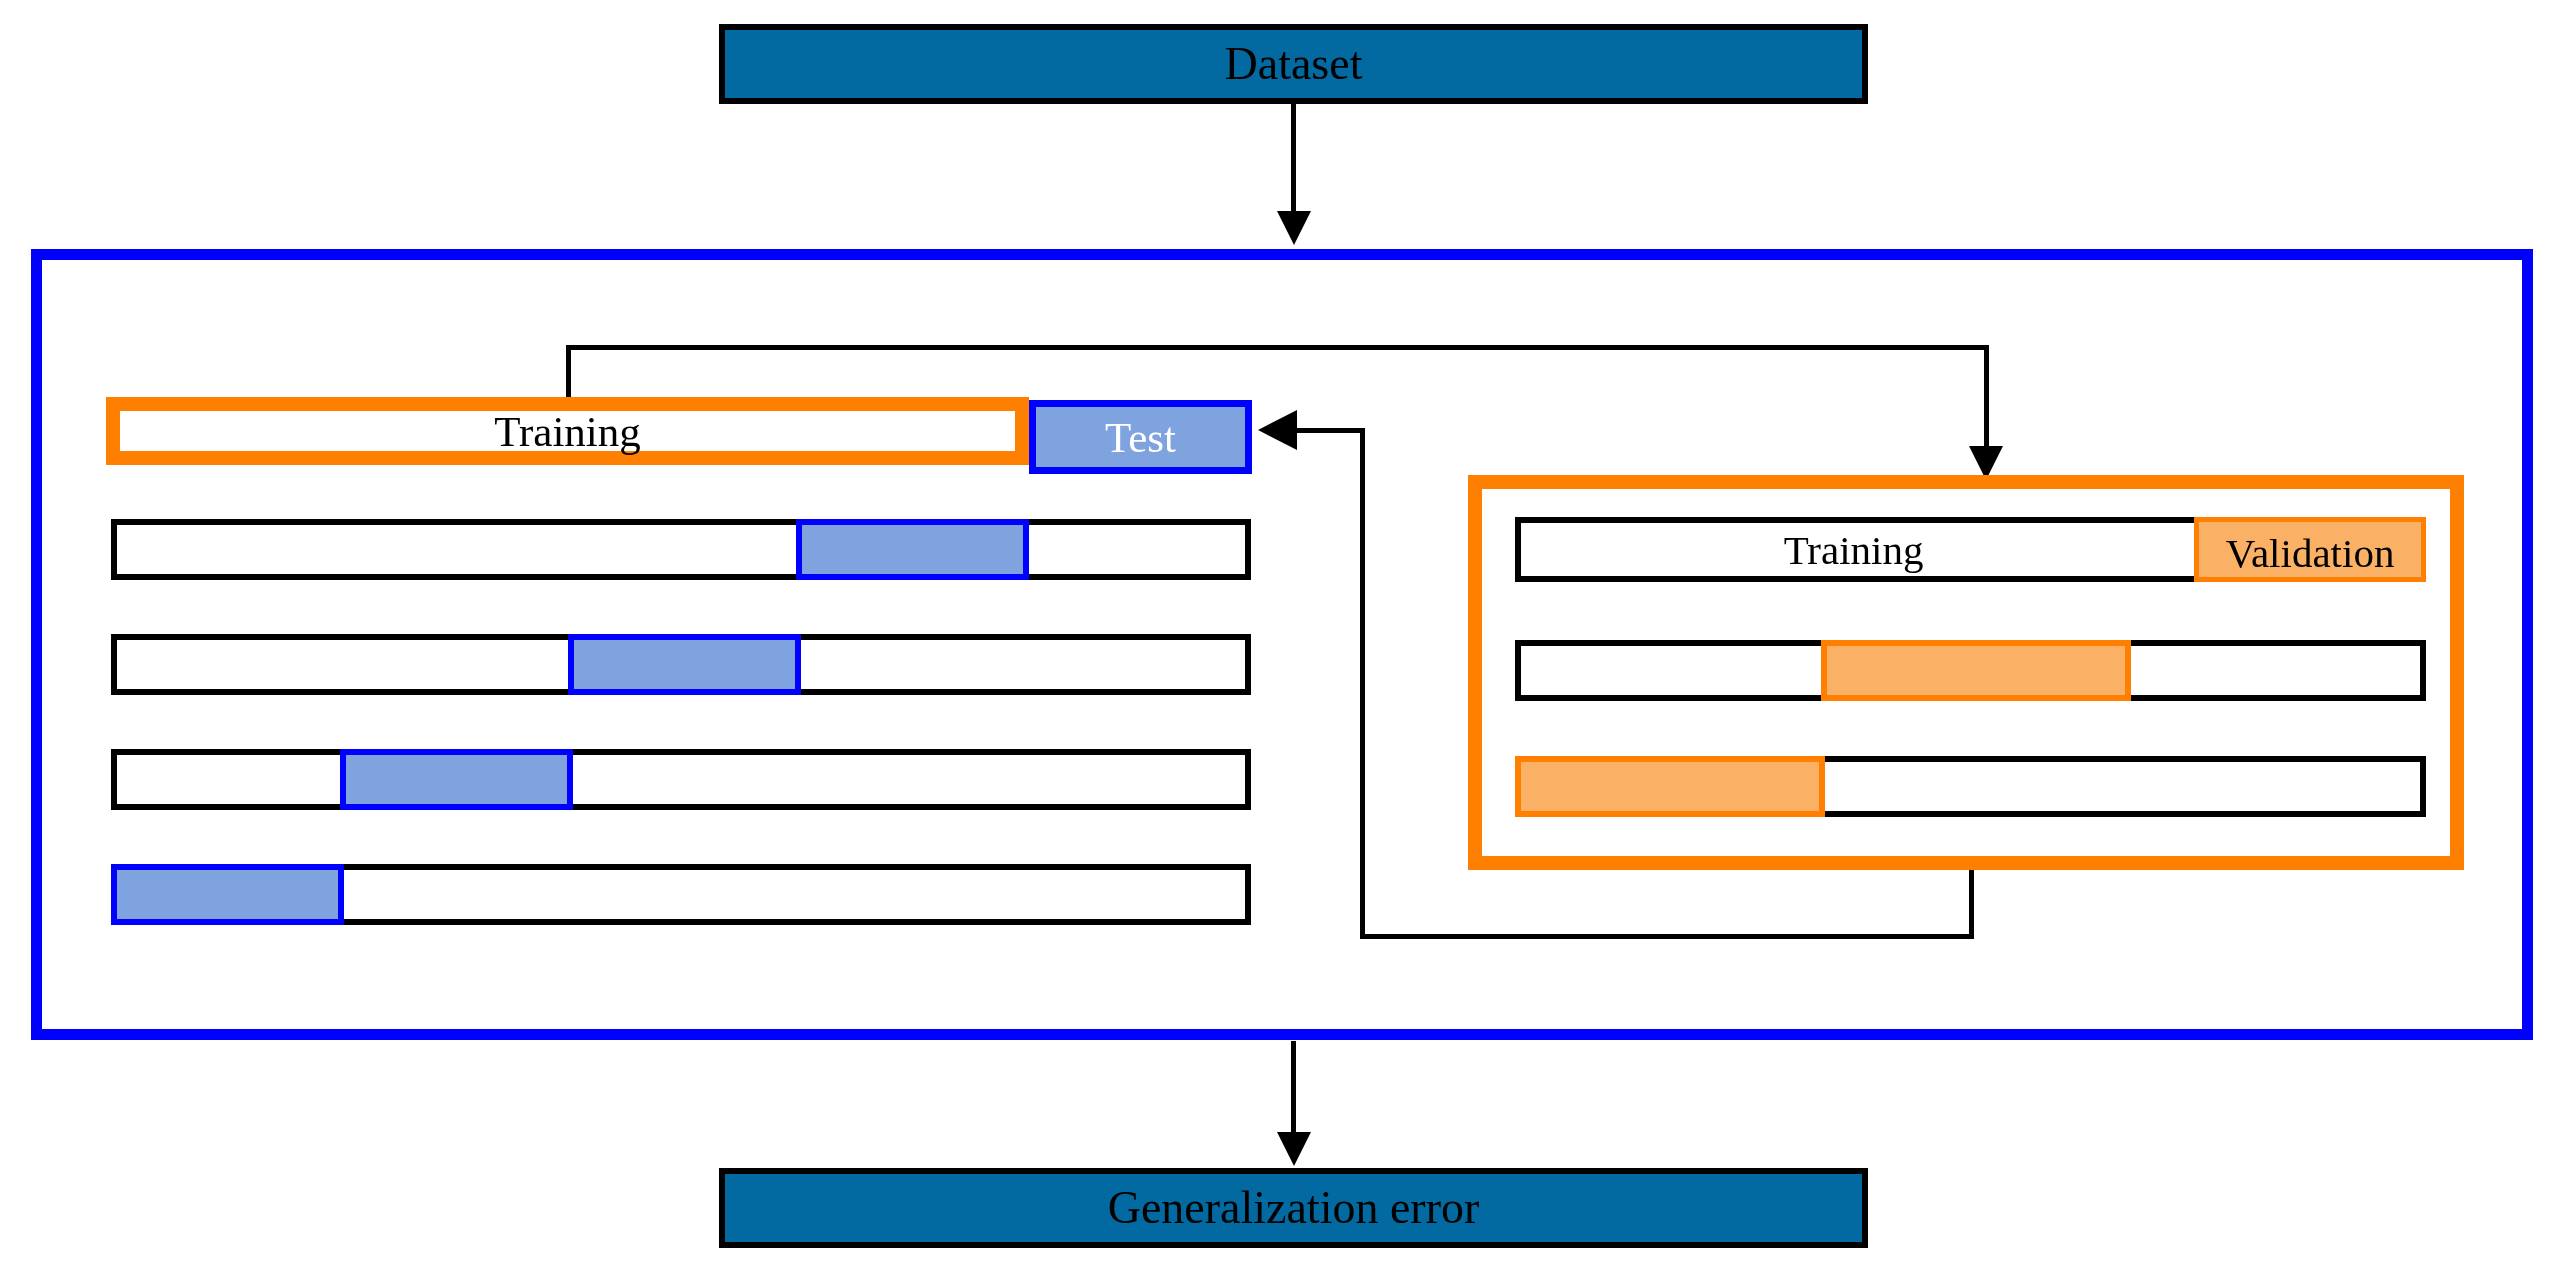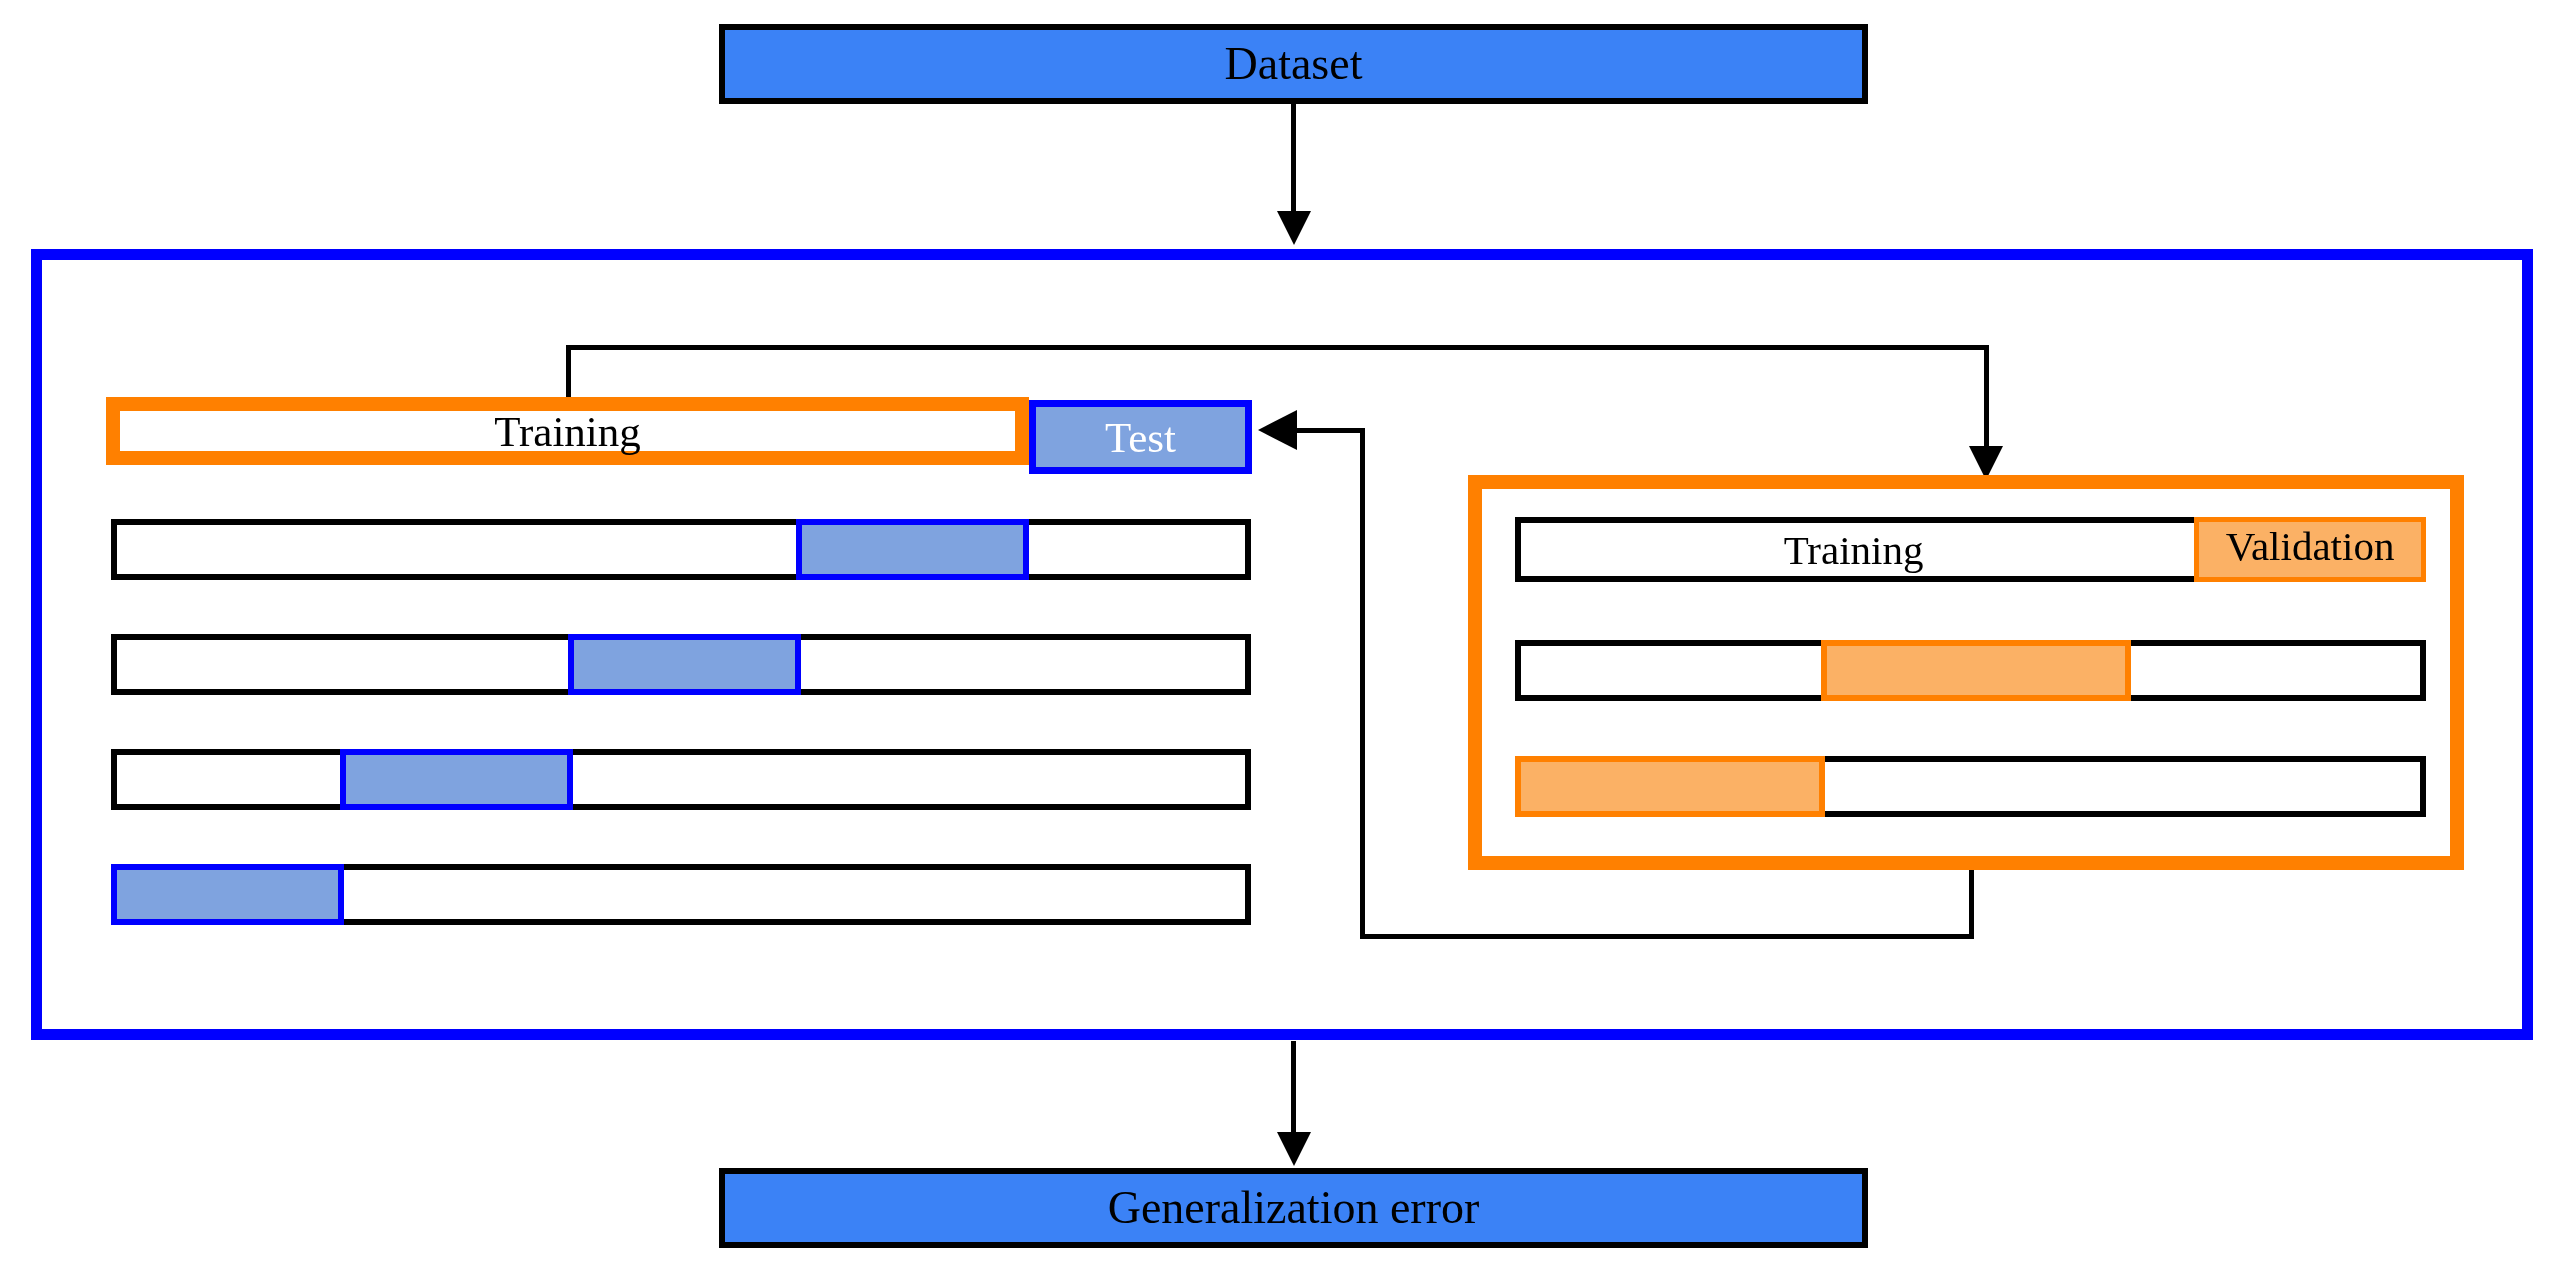--- a/index.html
+++ b/index.html
@@ -19,21 +19,21 @@
     background: #ffffff;
     overflow: hidden;
   }
 
   
   .abs { position: absolute; box-sizing: border-box; }
 
   
   .plain-box {
     border: 6px solid #000000;
-    background: #3b82f6;
+    background: #0369a1;
     display: flex;
     align-items: center;
     justify-content: center;
     font-size: 46px;
     color: #000000;
     line-height: 1;
   }
 
   
   .blue-container {
@@ -102,21 +102,21 @@
     justify-content: center;
     font-size: 41px;
     color: #000000;
   }
   .tv-valid {
     flex: 1 1 auto;
     background: #fbb165;
     border: 5.1px solid #ff8000;
     margin: -6px -6px -6px 8px;
     display: flex;
-    align-items: flex-start;
+    align-items: flex-end;
     justify-content: center;
     font-size: 41px;
     color: #000000;
   }
 
   
   .line-h { background: #000000; height: 5.1px; }
   .line-v { background: #000000; width: 5.1px; }
   .arrow-down {
     width: 0; height: 0;

